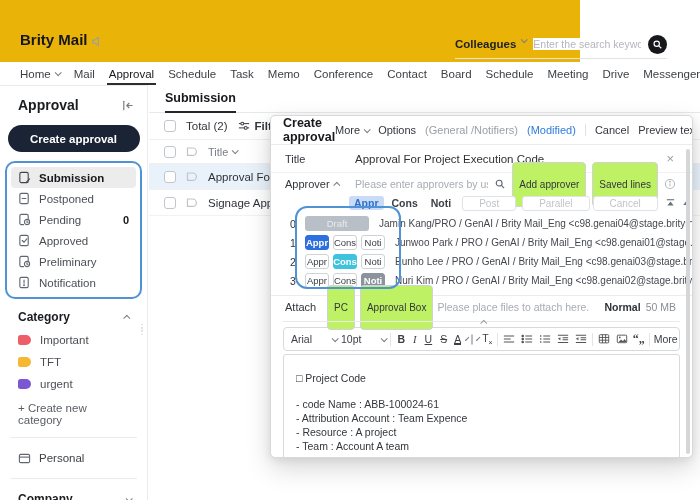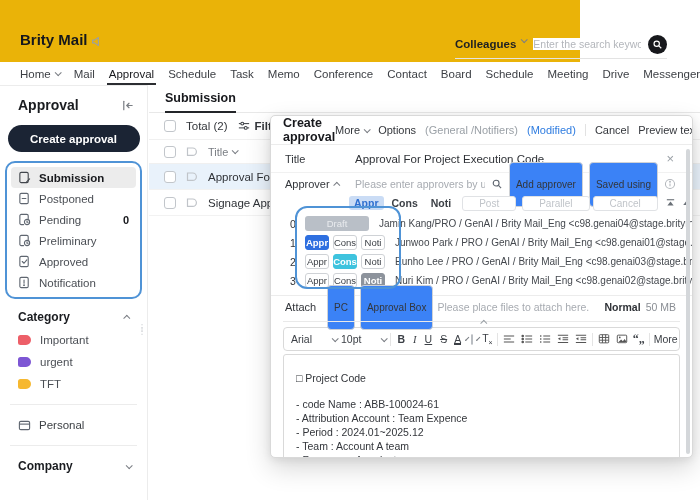--- a/index.html
+++ b/index.html
@@ -80,21 +80,21 @@
   .modified { color:#2e7ce0; }
   .vdiv { width:1px; height:12px; background:#e2e2e2; cursor:default; }
   .f-row { display:flex; align-items:center; padding:0 16px 0 14px; }
   .f-label { width:70px; flex:none; font-size:11px; color:#33363b; display:flex; align-items:center; gap:5px; }
   .title-row { height:28px; border-bottom:1px solid #f1f1f1; font-size:11.5px; color:#2f3237; }
   .title-val { flex:1; white-space:nowrap; overflow:hidden; }
   .x-clear { color:#9aa0a6; font-size:13px; padding:0 2px; cursor:pointer; }
   .appr-row { height:22px; }
   .appr-ph { flex:1; min-width:0; color:#a7abb1; font-size:10.5px; white-space:nowrap; overflow:hidden; }
   .appr-right { display:flex; align-items:center; gap:6px; margin-left:6px; }
-  .btn-o { border:1px solid #cfd2d6; background:#3b82f6; border-radius:4px; font-size:10px; color:#33363b;
+  .btn-o { border:1px solid #cfd2d6; background:#bef264; border-radius:4px; font-size:10px; color:#33363b;
     padding:16px 6px; font-family:inherit; white-space:nowrap; cursor:pointer; }
   .ctrl-row { display:flex; align-items:center; gap:3px; padding-left:78px; height:16px; font-size:10.5px; color:#33363b; }
   .type-btn { font-weight:bold; color:#3c4046; padding:1px 5px; border-radius:3px; cursor:pointer; }
   .type-btn.sel { background:#cadcf5; color:#2e6fd0; }
   .dis-btn { border:1px solid #e0e2e5; color:#c0c4c9; border-radius:3px; padding:1px 16px; background:#fff;
     font-size:10px; font-family:inherit; }
   .ico-btn { display:flex; align-items:center; padding:0 1px; cursor:pointer; }
   .a-list { padding:3px 0 5px 14px; }
   .a-row { display:flex; align-items:center; height:19px; gap:4px; }
   .a-ord { width:16px; text-align:center; font-size:10.5px; color:#33363b; flex:none; }
@@ -209,60 +209,61 @@
     <div class="folder">
       <svg width="13" height="13" viewBox="0 0 14 14" fill="none" stroke="#5f6670" stroke-width="1.2" stroke-linecap="round">
           <path d="M11 6V3a1.5 1.5 0 0 0-1.5-1.5h-6A1.5 1.5 0 0 0 2 3v8a1.5 1.5 0 0 0 1.5 1.5H6"></path>
           <circle cx="9.7" cy="9.7" r="2.8"></circle>
           <path d="M9.7 8.5v1.4h1.1"></path>
         </svg>
       <span>Pending</span>
       <span class="cnt">0</span>
     </div>
     <div class="folder">
+      <svg width="13" height="13" viewBox="0 0 14 14" fill="none" stroke="#5f6670" stroke-width="1.2" stroke-linecap="round" stroke-linejoin="round">
+          <rect x="2" y="1.5" width="9" height="11" rx="1.5"></rect>
+          <path d="M4.6 7l1.9 1.9 3-3.6"></path>
+        </svg>
+      <span>Approved</span>
+    </div>
+    <div class="folder">
       <svg width="13" height="13" viewBox="0 0 14 14" fill="none" stroke="#5f6670" stroke-width="1.2" stroke-linecap="round">
           <path d="M11 6V3a1.5 1.5 0 0 0-1.5-1.5h-6A1.5 1.5 0 0 0 2 3v8a1.5 1.5 0 0 0 1.5 1.5H6"></path>
           <circle cx="9.7" cy="9.7" r="2.8"></circle>
           <path d="M9.7 8.5v1.4h1.1"></path>
         </svg>
       <span>Preliminary</span>
-    </div>
-    <div class="folder">
-      <svg width="13" height="13" viewBox="0 0 14 14" fill="none" stroke="#5f6670" stroke-width="1.2" stroke-linecap="round" stroke-linejoin="round">
-          <rect x="2" y="1.5" width="9" height="11" rx="1.5"></rect>
-          <path d="M4.6 7l1.9 1.9 3-3.6"></path>
-        </svg>
-      <span>Approved</span>
     </div>
     <div class="folder">
       <svg width="13" height="13" viewBox="0 0 14 14" fill="none" stroke="#5f6670" stroke-width="1.2" stroke-linecap="round">
           <rect x="2" y="1.5" width="9" height="11" rx="1.5"></rect>
           <line x1="6.5" y1="4.3" x2="6.5" y2="7.8"></line>
           <circle cx="6.5" cy="9.9" r="0.4" fill="#5f6670"></circle>
         </svg>
       <span>Notification</span>
     </div>
   </div>
 
   <div class="cat-head">
     <span>Category</span>
     <i class="chev chev-u"></i>
   </div>
   <div class="cat-item">
     <span class="tag" style="background:#ed5f68"></span>
     <span>Important</span>
   </div>
   <div class="cat-item">
+    <span class="tag" style="background:#f6b830"></span>
+    <span>TFT</span>
+  </div>
+  <div class="cat-item">
     <span class="tag" style="background:#7d56d4"></span>
     <span>urgent</span>
   </div>
-  <div class="cat-item">
-    <span class="tag" style="background:#f6b830"></span>
-    <span>TFT</span>
-  </div>
+  <div class="create-cat">+ Create new category</div>
   <hr class="side-hr">
   <div class="personal">
     <svg width="13" height="13" viewBox="0 0 14 14" fill="none" stroke="#5f6670" stroke-width="1.2">
         <rect x="1.5" y="2.5" width="11" height="9" rx="1.5"></rect>
         <line x1="1.5" y1="5.5" x2="12.5" y2="5.5"></line>
       </svg>
     <span>Personal</span>
   </div>
   <hr class="side-hr">
   <div class="company">
@@ -344,21 +345,21 @@
       <span>Approver</span>
         <i class="chev chev-u"></i>
     </span>
     <span class="appr-ph">Please enter approvers by using the Instant Search or Add approver button.</span>
     <span class="appr-right">
       <svg width="12" height="12" viewBox="0 0 14 14" fill="none" stroke="#5f6670" stroke-width="1.3">
           <circle cx="6" cy="6" r="3.4"></circle>
           <line x1="8.7" y1="8.7" x2="11.8" y2="11.8"></line>
         </svg>
       <button class="btn-o">Add approver</button>
-      <button class="btn-o">Saved using</button>
+      <button class="btn-o">Saved lines</button>
       <svg width="12" height="12" viewBox="0 0 14 14" fill="none" stroke="#b3b7bc" stroke-width="1.2">
           <circle cx="7" cy="7" r="5.3"></circle>
           <line x1="7" y1="6.3" x2="7" y2="9.7"></line>
           <circle cx="7" cy="4.4" r="0.5" fill="#b3b7bc"></circle>
         </svg>
     </span>
   </div>
 
   <div class="ctrl-row">
     <span class="type-btn sel">Appr</span>
@@ -535,19 +536,18 @@
         <span>More</span>
         <i class="chev chev-d"></i>
       </span>
   </div>
 
   <div class="ed-body">
     <div>□ Project Code</div>
     <div class="gap"></div>
     <div>- code Name : ABB-100024-61</div>
     <div>- Attribution Account : Team Expence</div>
-    <div>- Period : 2024.01~2025.12</div>
+    <div>- Resource : A project</div>
     <div>- Team : Account A team</div>
-    <div>- Resource : A project</div>
   </div>
 
   <div class="m-scroll"></div>
 </div>
 
 </body></html>

